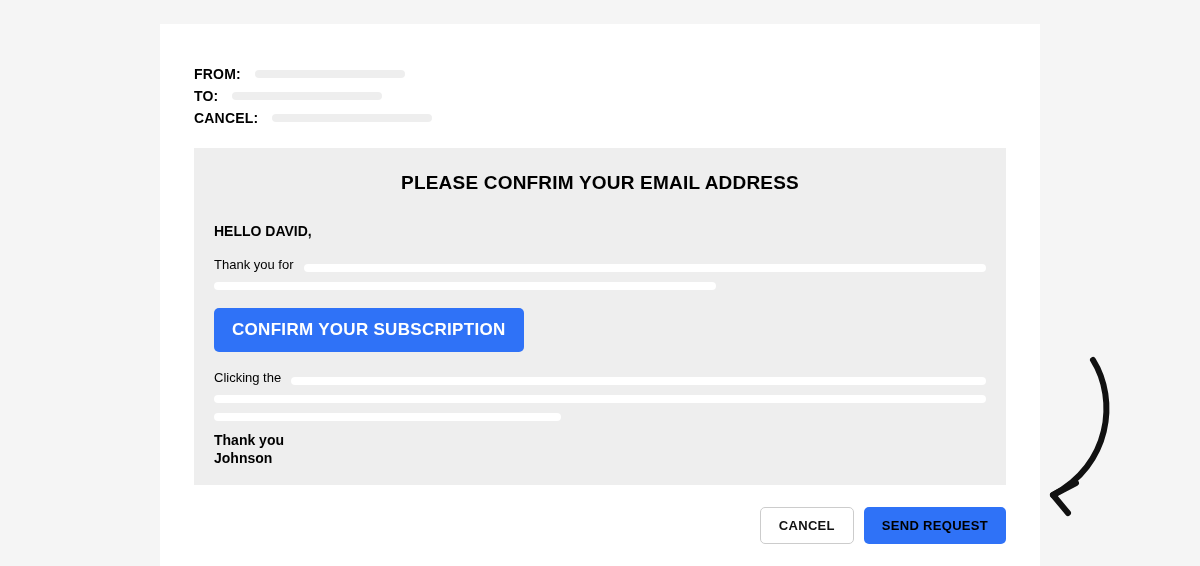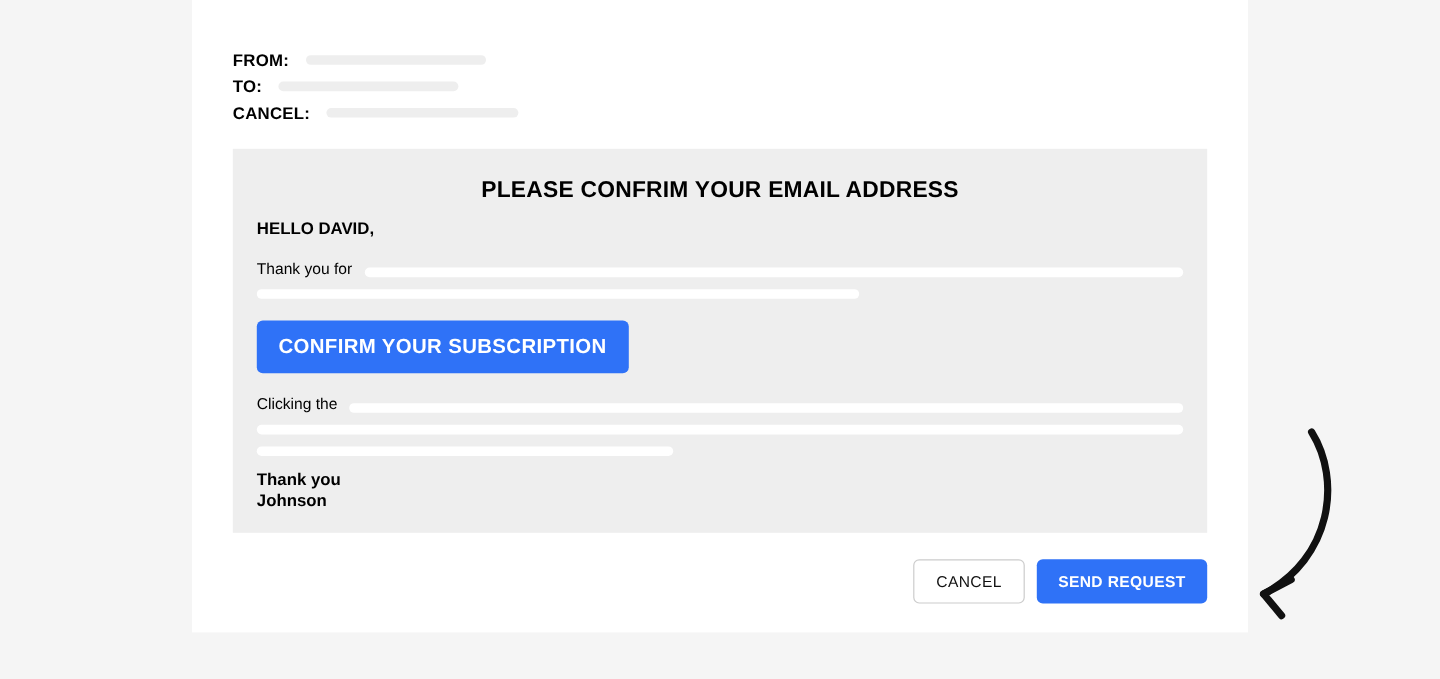--- a/index.html
+++ b/index.html
@@ -8,20 +8,21 @@
       background: #f5f5f5;
       width: 1200px;
       height: 566px;
       overflow: hidden;
     }
     .canvas {
       width: 1200px;
       height: 566px;
       position: relative;
       background: #f5f5f5;
+      padding-top: 24px;
     }
     .compose-card {
       width: 880px;
       margin: 0 auto;
       background: #fff;
       padding: 40px 34px 24px 34px;
       position: relative;
     }
     .header-rows { margin-bottom: 20px; }
     .header-row {
@@ -47,21 +48,21 @@
 
     .body-panel {
       background: #eeeeee;
       padding: 24px 20px 18px 20px;
     }
     .body-title {
       text-align: center;
       font-weight: 700;
       font-size: 19px;
       letter-spacing: 0.2px;
-      margin-bottom: 12px;
+      margin-bottom: 29px;
     }
     .greeting {
       font-weight: 700;
       font-size: 14px;
       margin-bottom: 18px;
     }
     .line-row {
       display: flex;
       align-items: flex-end;
       margin-bottom: 10px;
@@ -118,31 +119,31 @@
     .footer-actions {
       display: flex;
       justify-content: flex-end;
       gap: 10px;
       margin-top: 22px;
     }
     .btn-cancel {
       background: #fff;
       border: 1px solid #ccc;
       color: #111;
-      font-weight: 400;
+      font-weight: 700;
       font-size: 13px;
       padding: 10px 18px;
       border-radius: 5px;
       cursor: pointer;
       letter-spacing: 0.3px;
     }
     .btn-send {
       background: #2F72F7;
       border: none;
-      color: #ffffff;
+      color: #000000;
       font-weight: 700;
       font-size: 13px;
       padding: 10px 18px;
       border-radius: 5px;
       cursor: pointer;
       letter-spacing: 0.3px;
     }
 
     .arrow-annotation {
       position: absolute;

